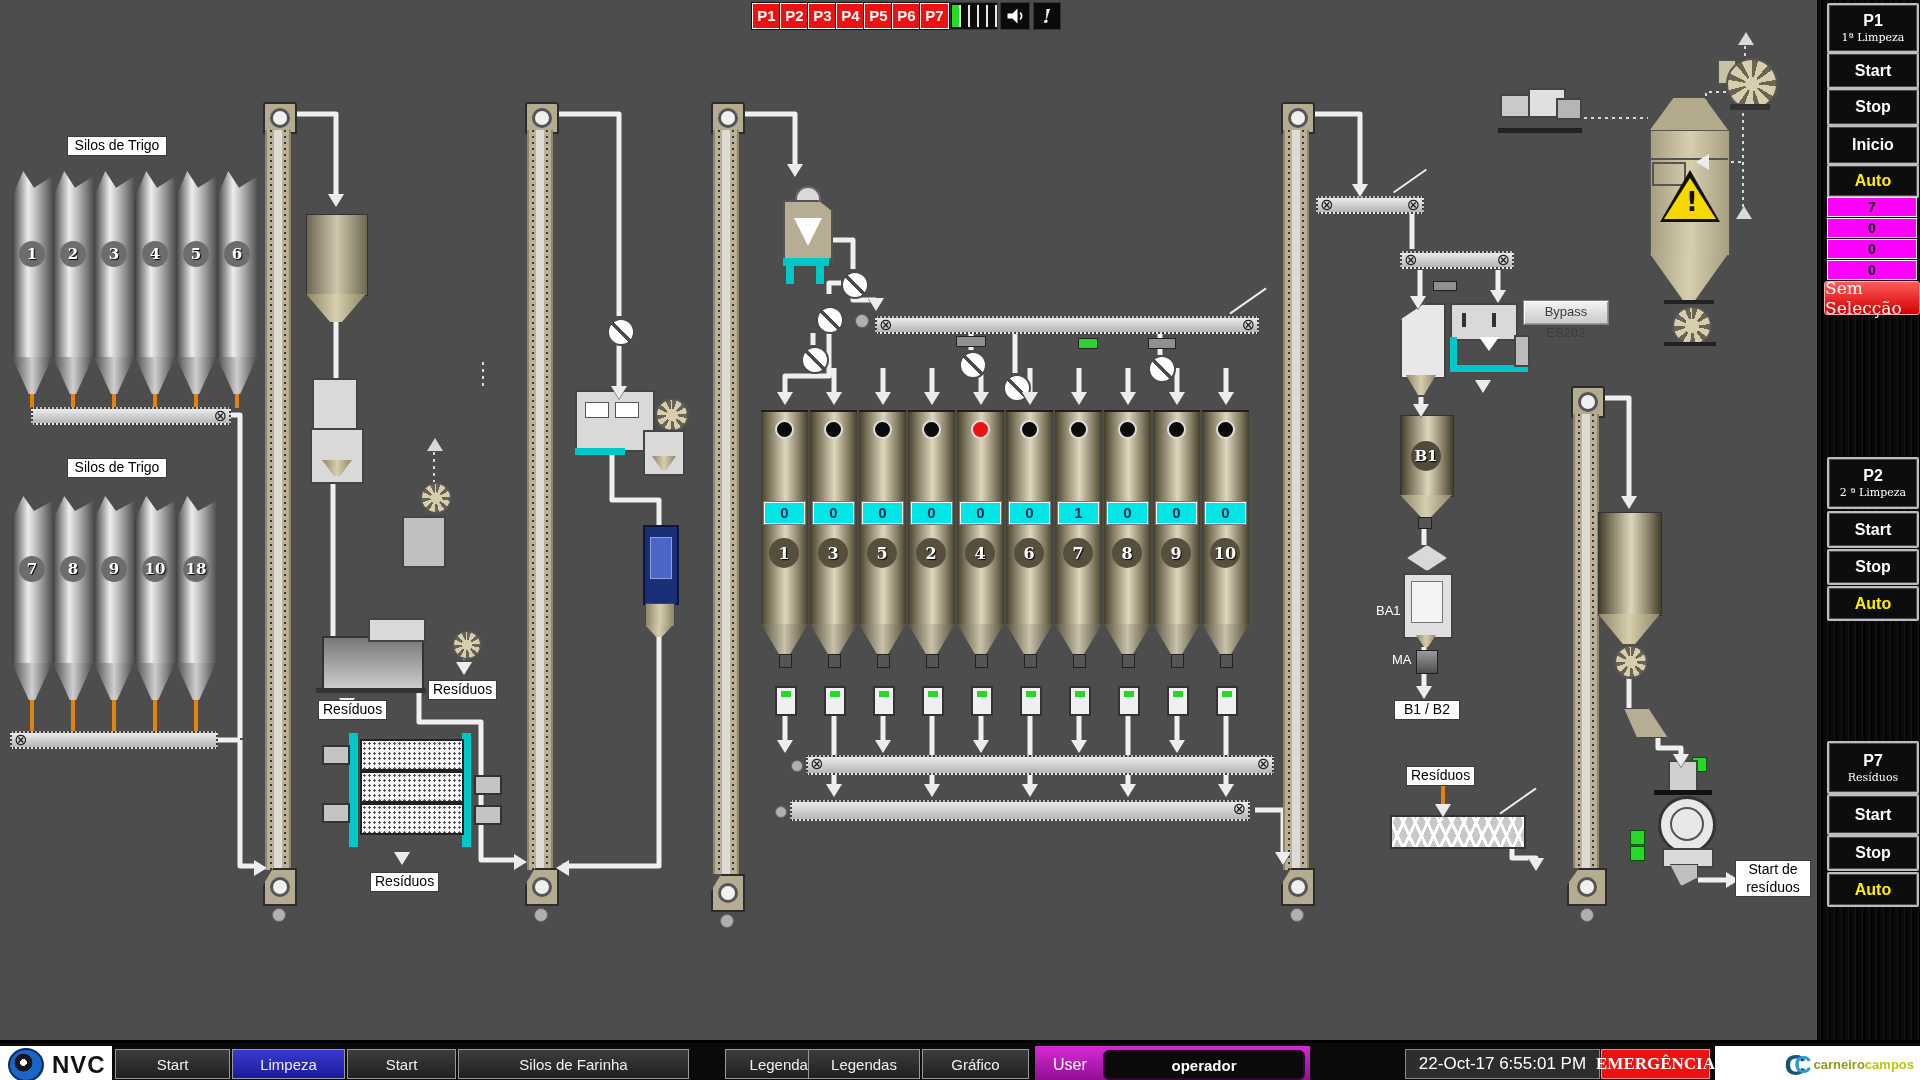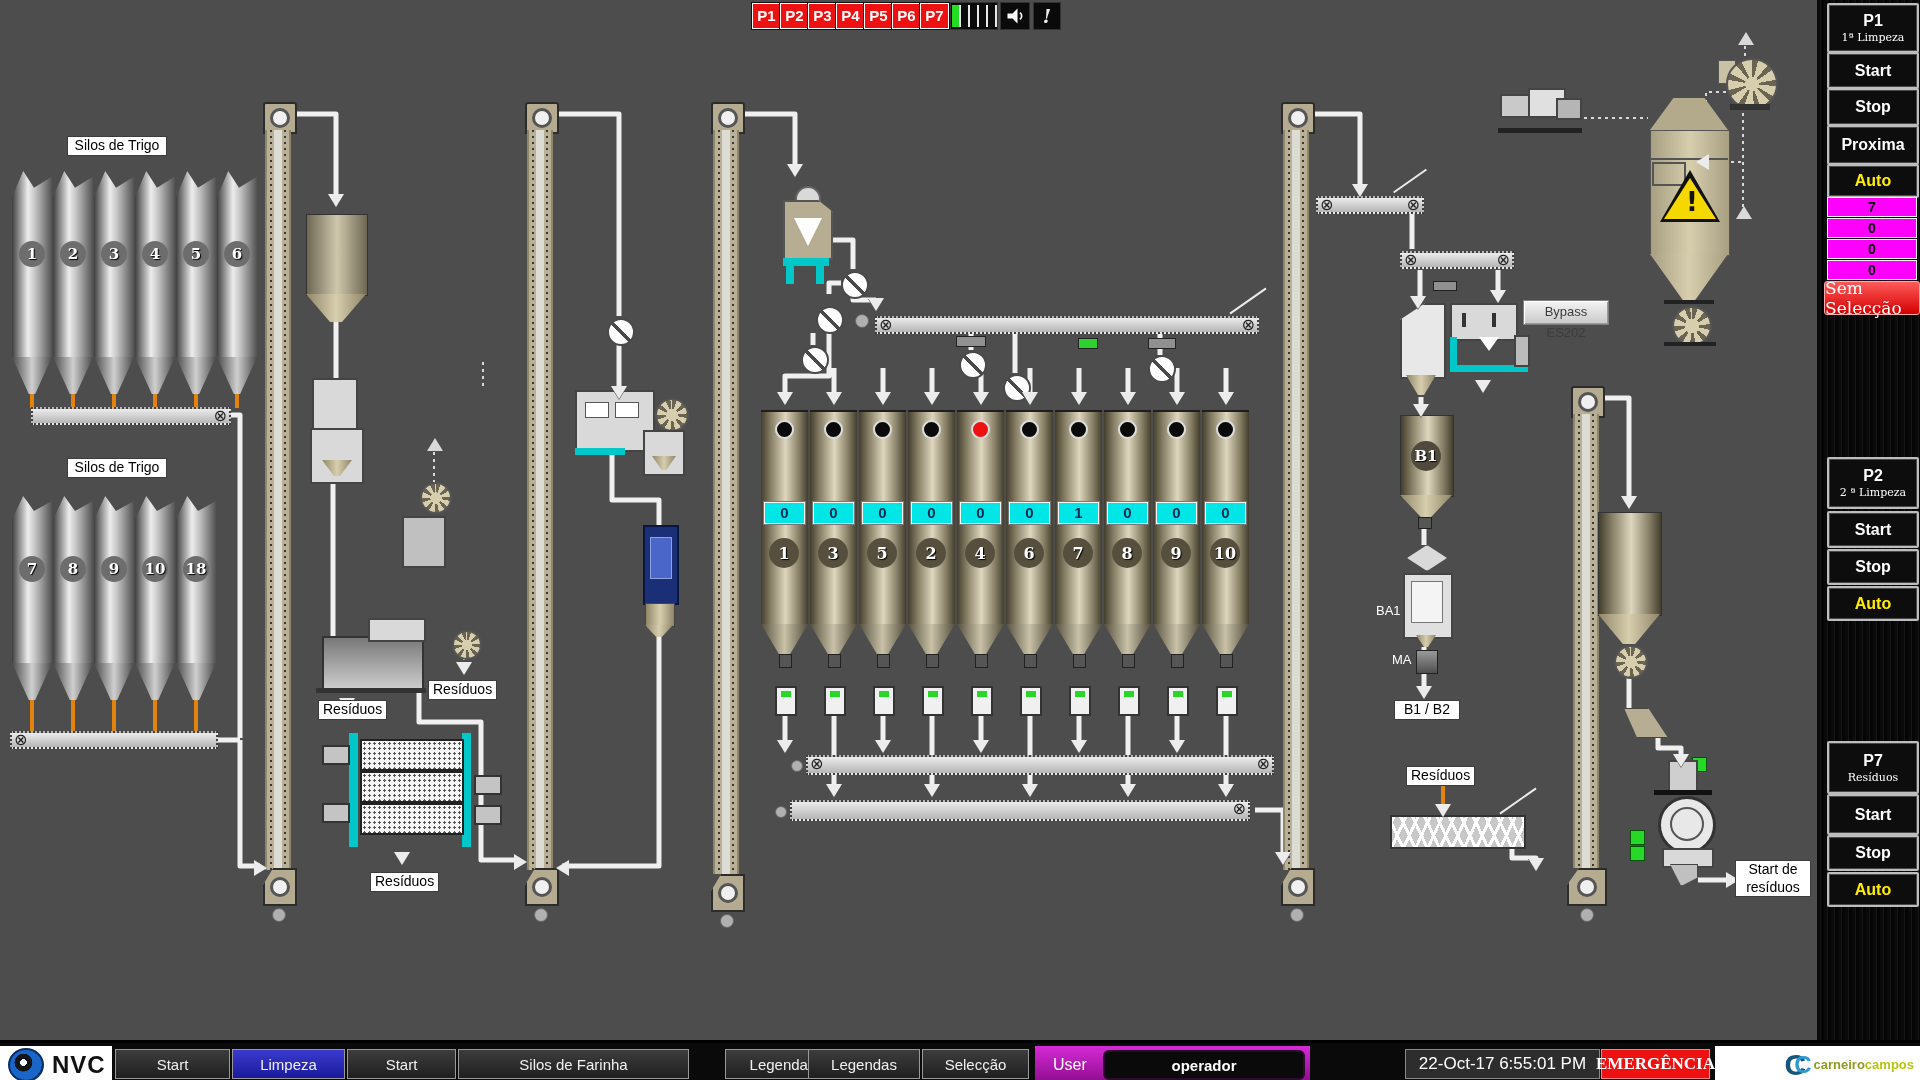--- a/index.html
+++ b/index.html
@@ -577,21 +577,21 @@
 <div class="abs au" style="left:1738px;top:32px"></div>
 <div class="abs eq" style="left:1730px;top:104px;width:40px;height:6px;background:#333"></div>
 
 <div id="sb"></div>
 <div class="sbtn" style="top:3px;height:46px">
   <span>P1</span>
   <span class="t2">1ª Limpeza</span>
 </div>
 <div class="sbtn" style="top:52px;height:33px">Start</div>
 <div class="sbtn" style="top:88px;height:34px">Stop</div>
-<div class="sbtn" style="top:125px;height:36px">Proxima</div>
+<div class="sbtn" style="top:125px;height:36px">Inicio</div>
 <div class="sbtn auto" style="top:164px;height:30px">Auto</div>
 <div class="mag" style="top:197px">7</div>
 <div class="mag" style="top:218px">0</div>
 <div class="mag" style="top:239px">0</div>
 <div class="mag" style="top:260px">0</div>
 <div class="nosel" style="top:281px">Sem Selecção</div>
 <div class="sbtn" style="top:457px;height:48px">
   <span>P2</span>
   <span class="t2">2 ª Limpeza</span>
 </div>
@@ -610,21 +610,21 @@
   <div class="wpanel" style="left:0;width:112px">
     <span class="eye"></span>
     <span class="brand">NVC</span>
   </div>
   <div class="navb" style="left:115px;width:113px">Start</div>
   <div class="navb active" style="left:232px;width:111px">Limpeza</div>
   <div class="navb" style="left:347px;width:107px">Start</div>
   <div class="navb" style="left:458px;width:229px">Silos de Farinha</div>
   <div class="navb" style="left:725px;width:113px">Legendas</div>
   <div class="navb" style="left:808px;width:110px">Legendas</div>
-  <div class="navb" style="left:922px;width:105px">Selecção</div>
+  <div class="navb" style="left:922px;width:105px">Gráfico</div>
   <div class="userp" style="left:1035px;width:275px">
     <span style="color:#fff;font:16px 'Liberation Sans',sans-serif;margin-left:18px">User</span>
   </div>
   <div class="opbtn" style="left:1103px;top:7px;width:198px;height:26px">operador</div>
   <div class="dtbtn" style="left:1405px;width:193px">22-Oct-17 6:55:01 PM</div>
   <div class="emg" style="left:1601px;width:107px">EMERGÊNCIA</div>
   <div class="wpanel" style="left:1715px;width:205px;justify-content:flex-end;padding-right:6px;box-sizing:border-box">
     <span class="cc1">C</span>
         <span class="cc2">C</span>
     <span class="cct1">carneiro</span>

